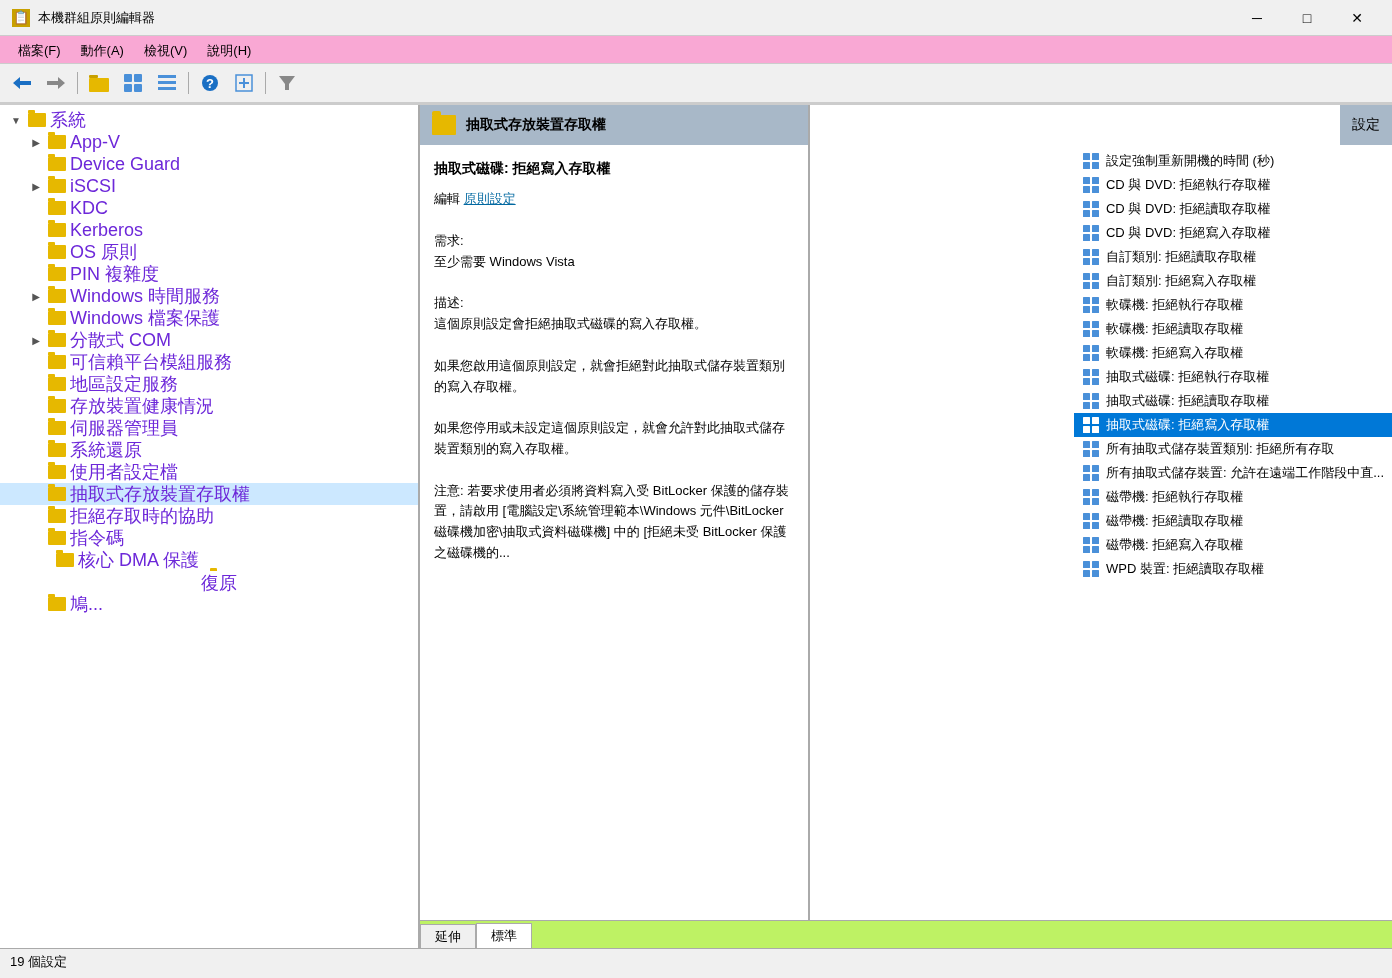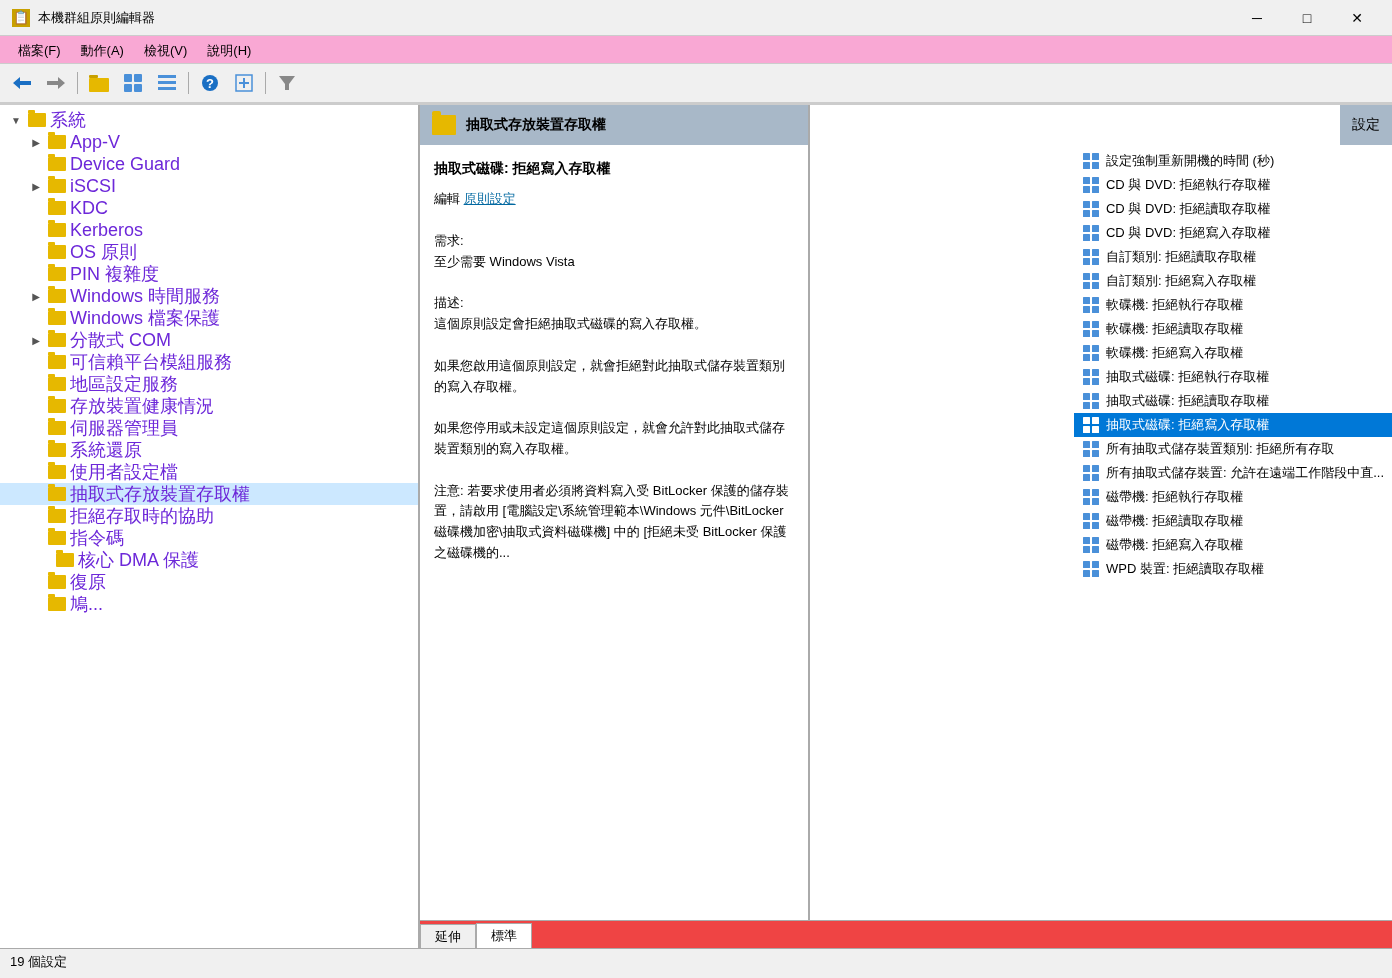--- a/index.html
+++ b/index.html
@@ -195,21 +195,21 @@
     .tree-content::-webkit-scrollbar-track,
     .policy-body::-webkit-scrollbar-track,
     .settings-list::-webkit-scrollbar-track { background: #f0f0f0; }
     .tree-content::-webkit-scrollbar-thumb,
     .policy-body::-webkit-scrollbar-thumb,
     .settings-list::-webkit-scrollbar-thumb { background: #c0c0c0; border: 2px solid #f0f0f0; }
 
     
     .tab-bar {
       height: 28px;
-      background: #ef4444;
+      background: #bef264;
       display: flex;
       align-items: flex-end;
       border-top: 1px solid #aaa;
     }
     .tab {
       padding: 3px 14px;
       border: 1px solid #aaa;
       border-bottom: none;
       background: #f0f0f0;
       cursor: pointer;
@@ -415,21 +415,21 @@
         <div class="tree-item" style="padding-left: 28px;">
           <span class="tree-toggle"></span>
           <span class="folder-icon"></span>
           <span class="tree-label">指令碼</span>
         </div>
         <div class="tree-item" style="padding-left: 36px;">
           <span class="tree-toggle"></span>
           <span class="folder-icon"></span>
           <span class="tree-label">核心 DMA 保護</span>
         </div>
-        <div class="tree-item" style="padding-left: 28px;">
+        <div class="tree-item" style="padding-left: 28px; flex-direction: column;">
           <span class="tree-toggle"></span>
           <span class="folder-icon"></span>
           <span class="tree-label">復原</span>
         </div>
         <div class="tree-item" style="padding-left: 28px;">
           <span class="tree-toggle"></span>
           <span class="folder-icon"></span>
           <span class="tree-label">鳩...</span>
         </div>
       </div>

